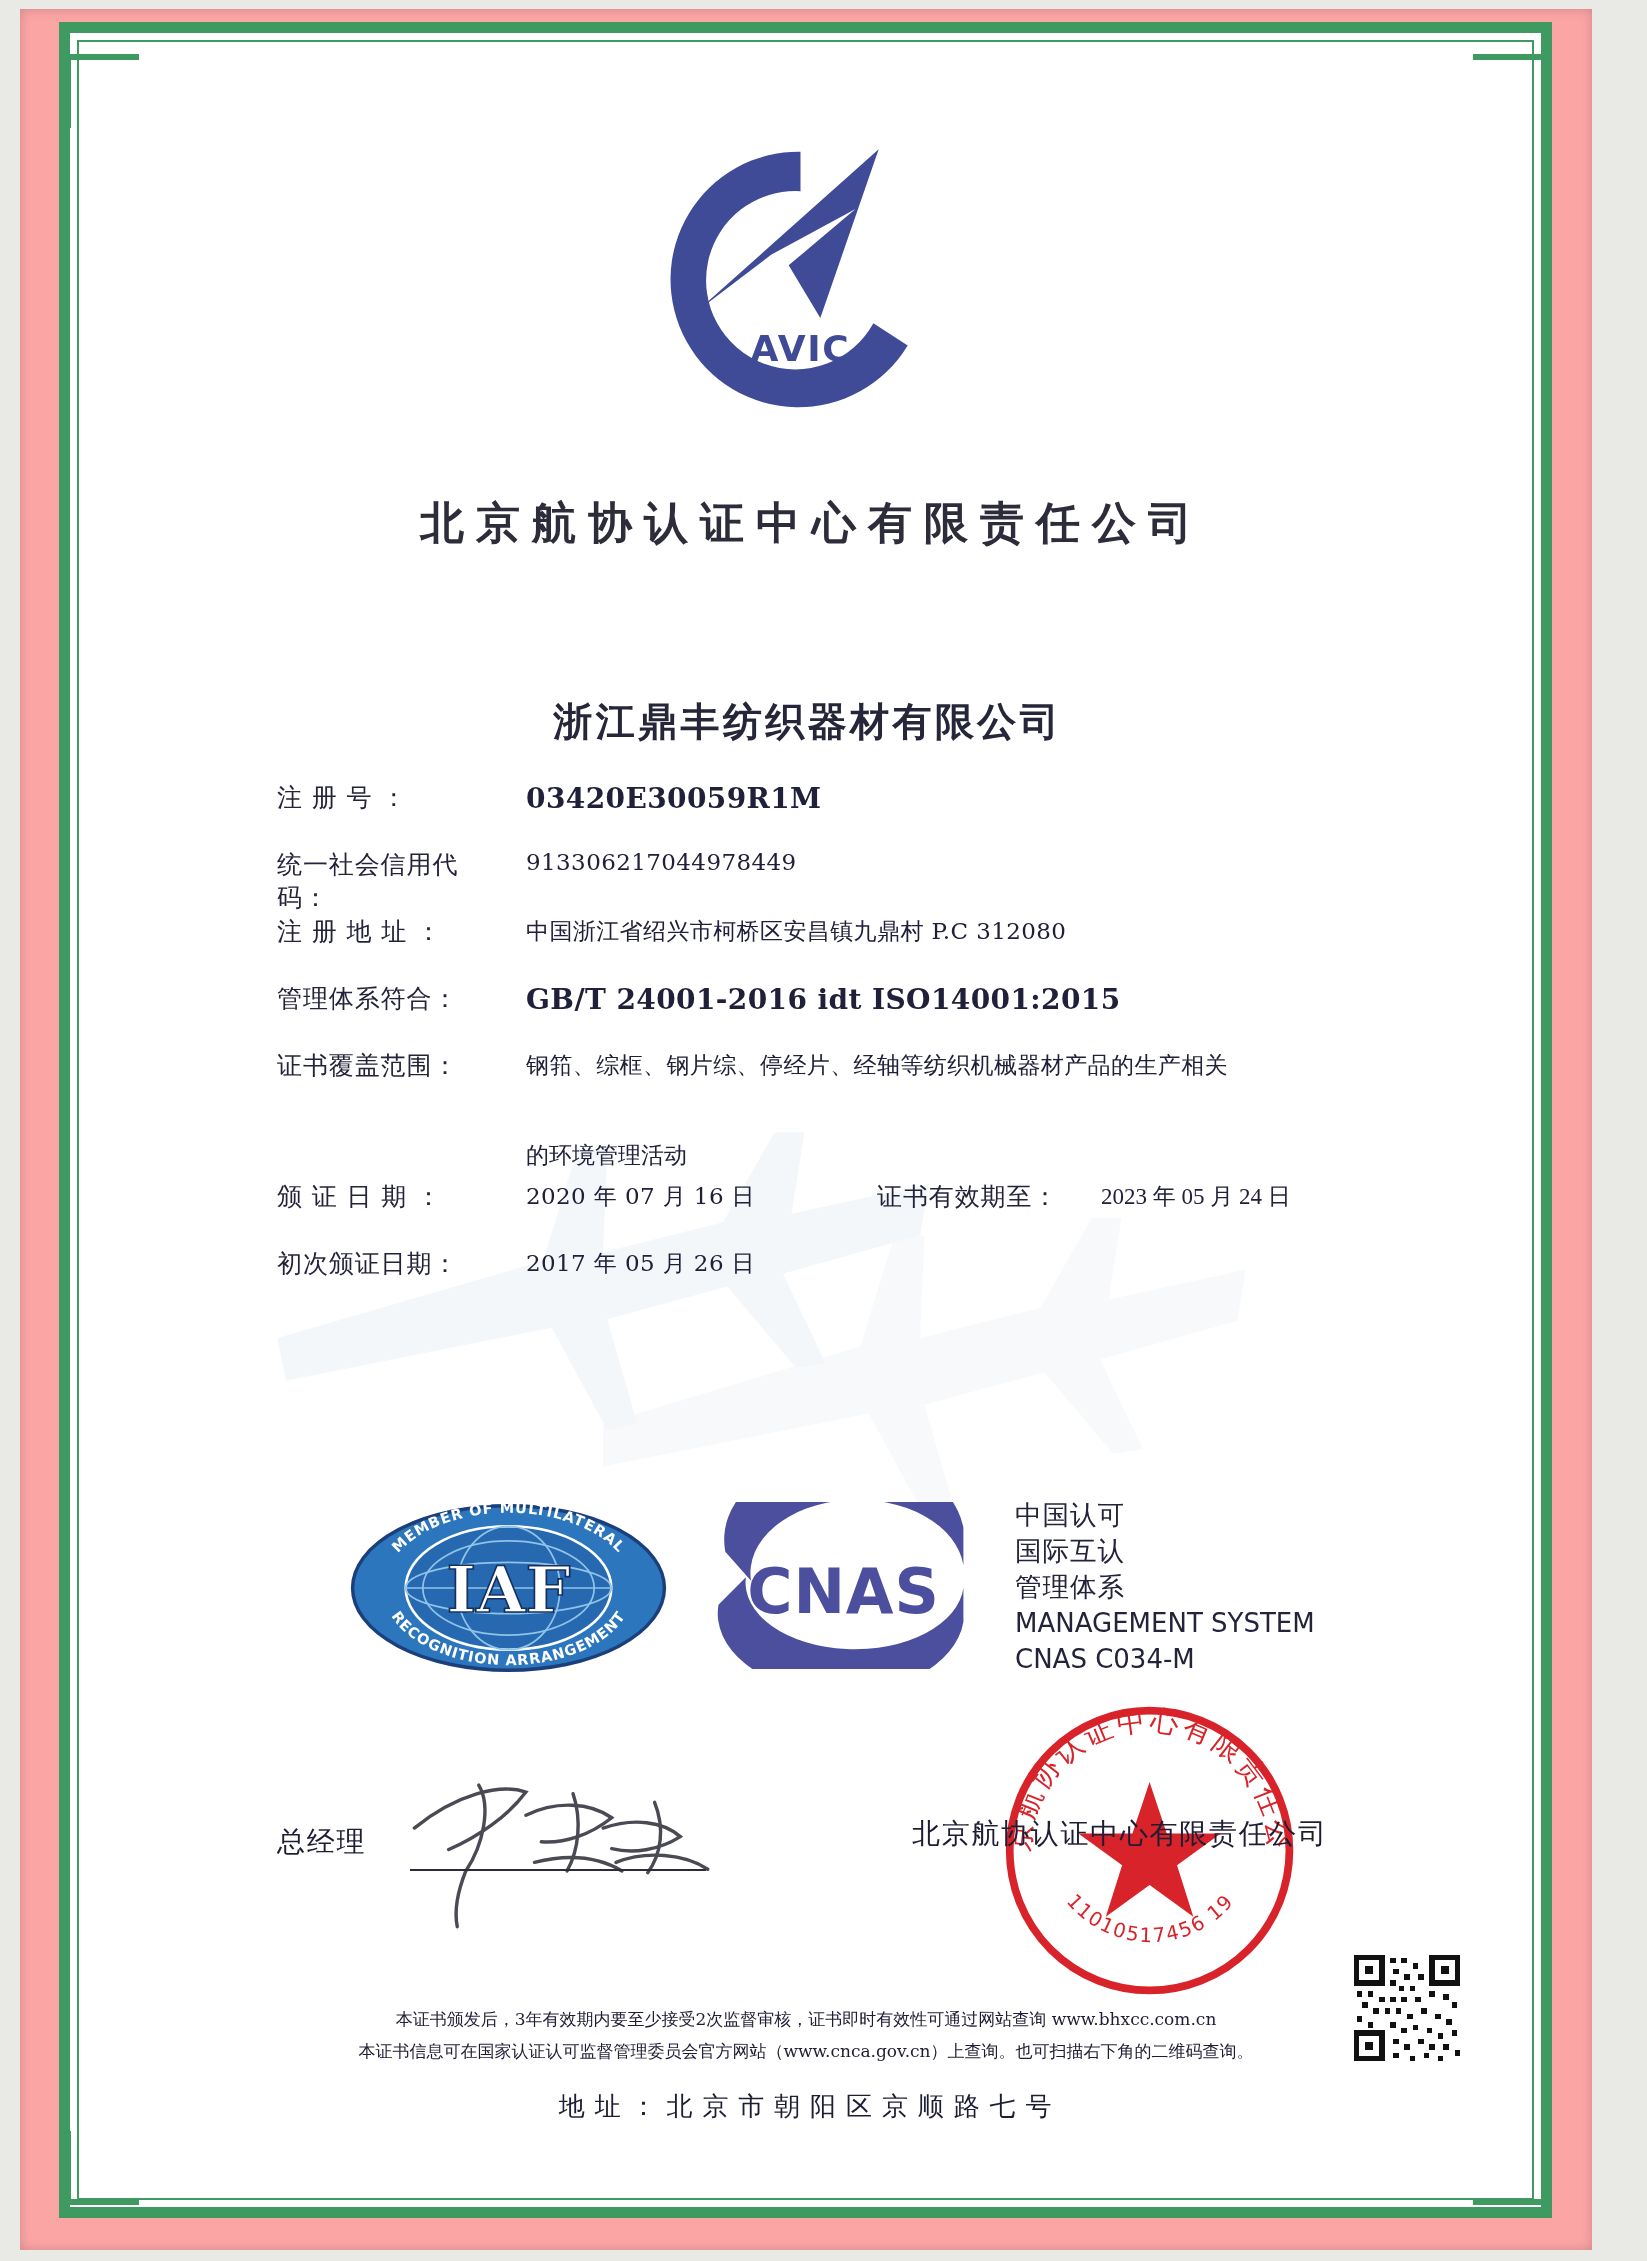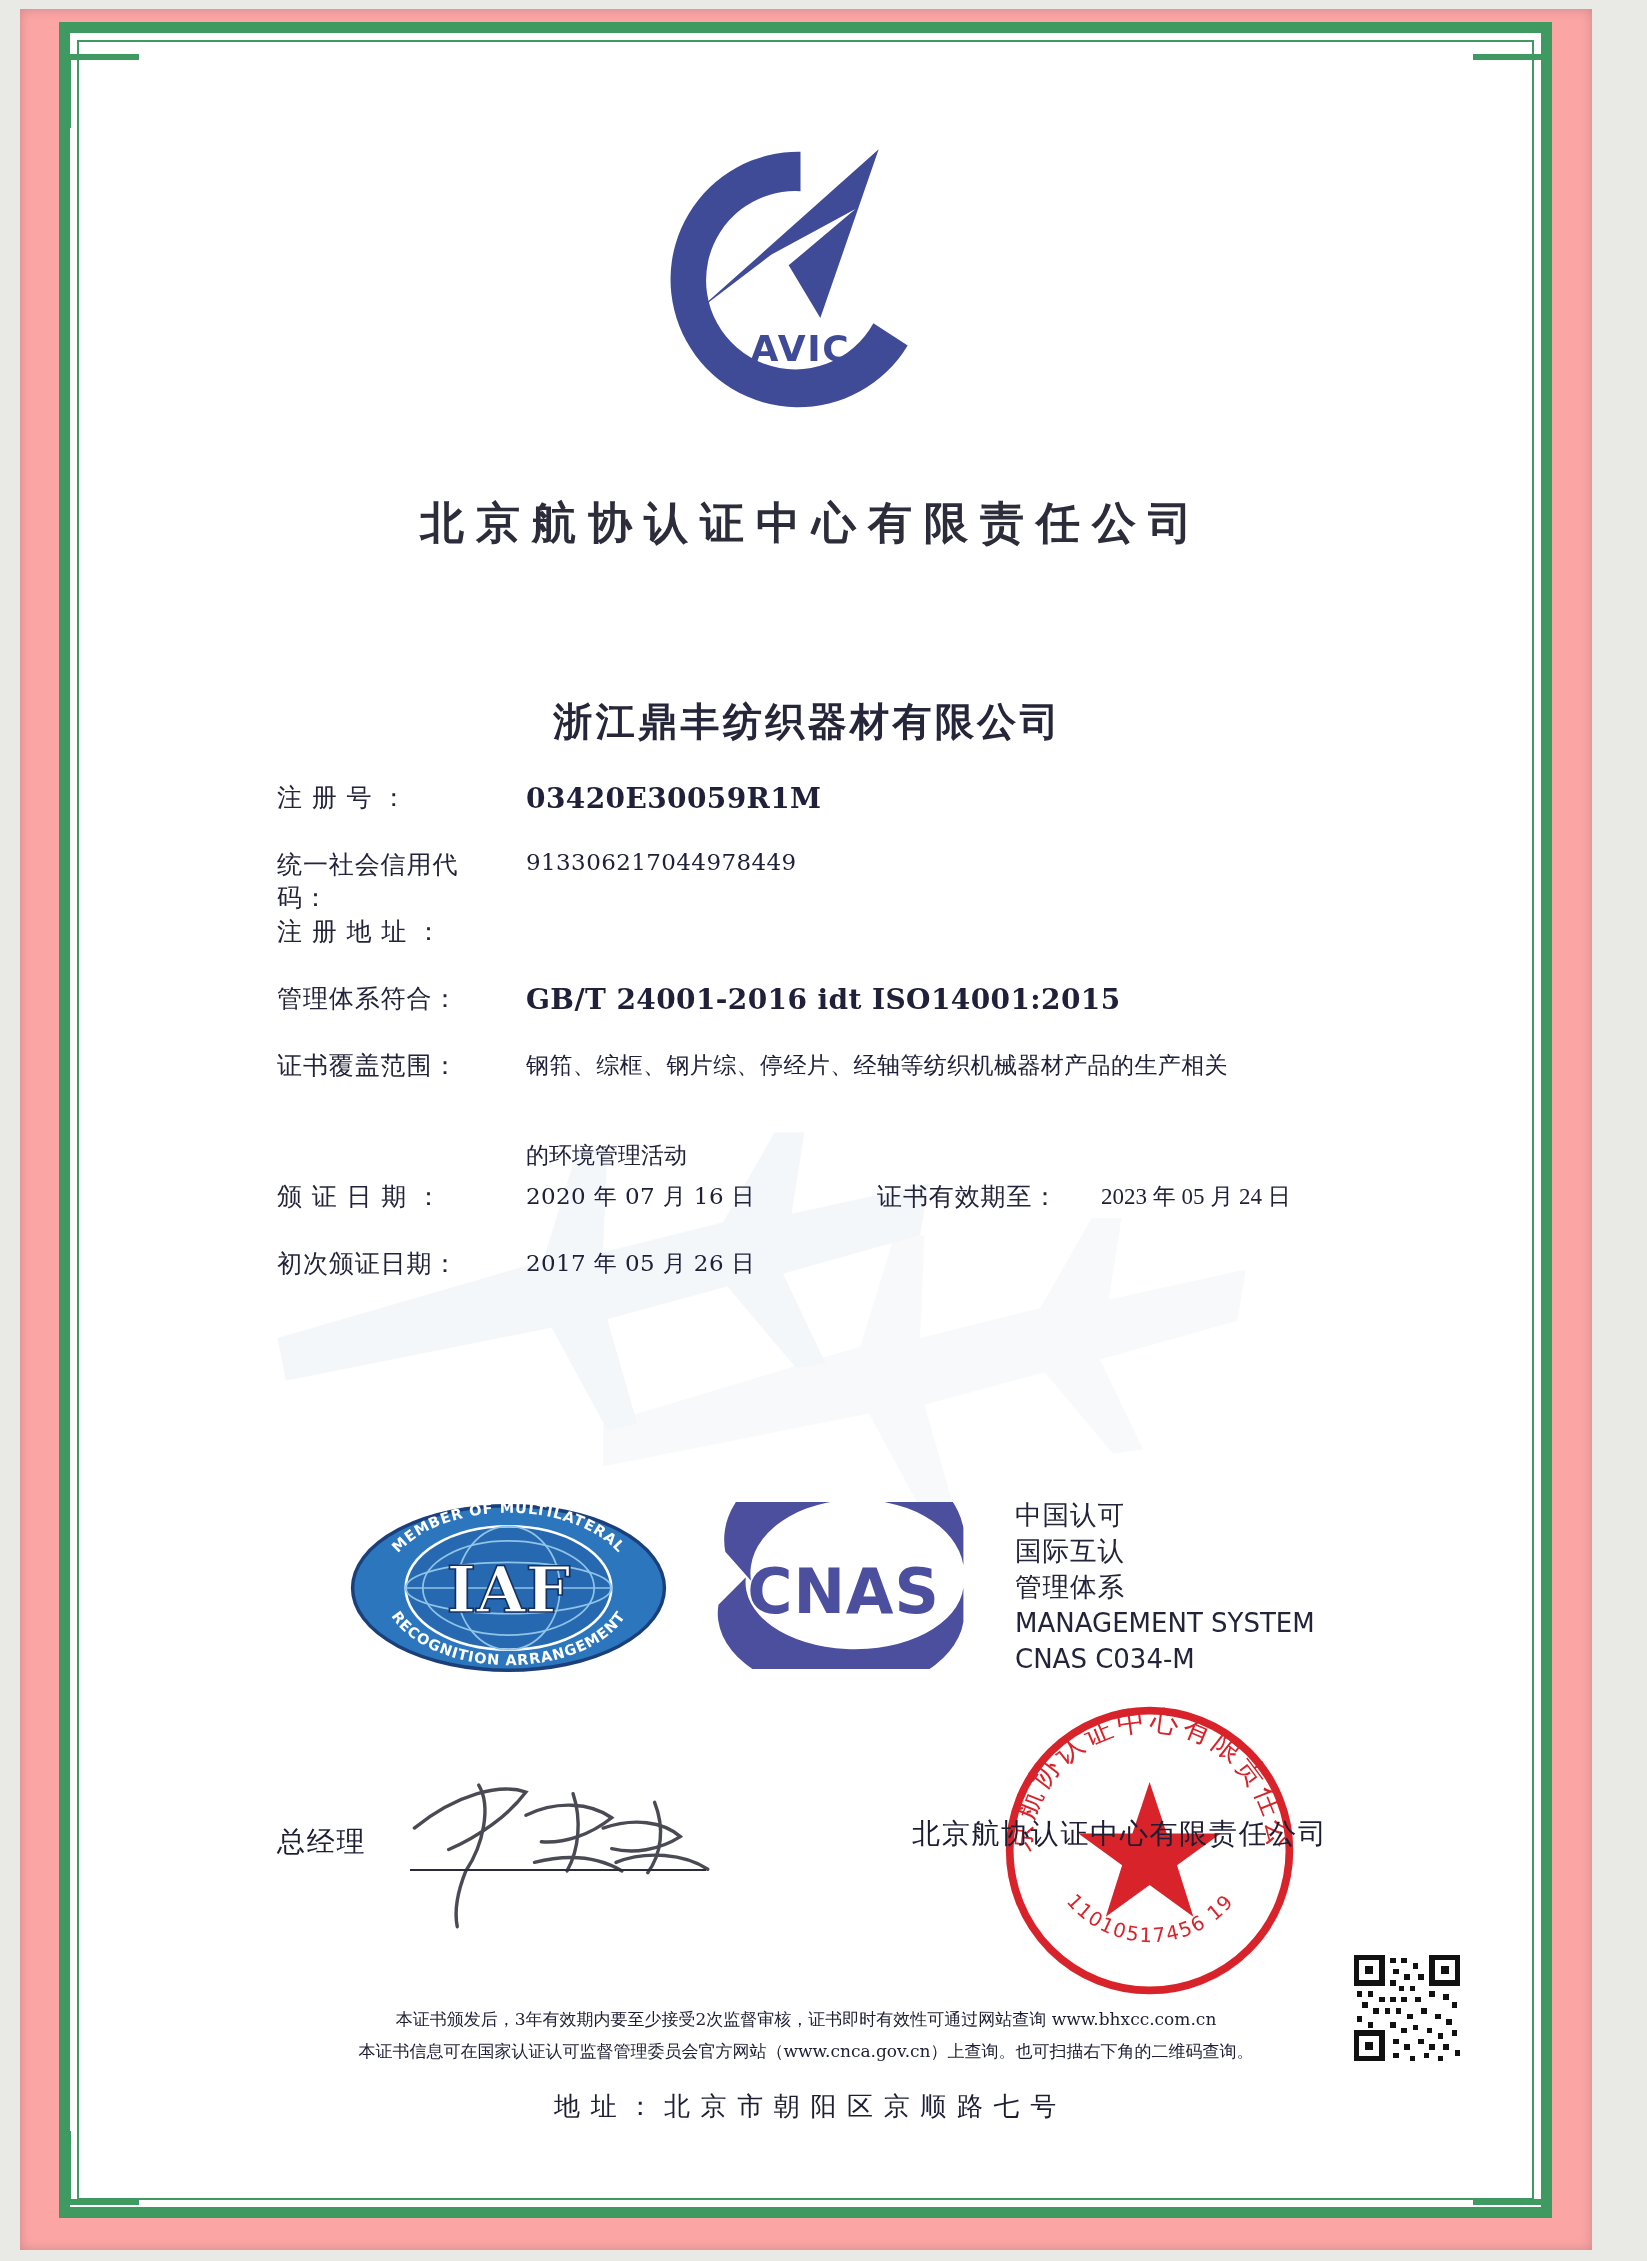--- a/index.html
+++ b/index.html
@@ -299,21 +299,21 @@
     font-family: "DejaVu Serif", serif;
   }
   .addr {
     position: absolute;
     left: 0;
     top: 2080px;
     width: 1572px;
     text-align: center;
     font-size: 26px;
     color: #1d1d33;
-    font-family: Liberation Sans, sans-serif;
+    font-family: Liberation Serif, serif;
     letter-spacing: 1.7px;
   }
 </style>
 </head>
 <body>
 
 <div class="page">
   <div class="sheet">
 
     <div class="green-frame">
@@ -349,20 +349,21 @@
           <div class="val bold">03420E30059R1M</div>
         </div>
 
         <div class="row">
           <div class="lbl">统一社会信用代码：</div>
           <div class="val">913306217044978449</div>
         </div>
 
         <div class="row">
           <div class="lbl">注 册 地 址 ：</div>
+          <div class="val">中国浙江省绍兴市柯桥区安昌镇九鼎村    P.C 312080</div>
         </div>
 
         <div class="row">
           <div class="lbl">管理体系符合：</div>
           <div class="val bold">GB/T 24001-2016 idt ISO14001:2015</div>
         </div>
 
         <div class="row" style="min-height:112px;">
           <div class="lbl">证书覆盖范围：</div>
           <div class="val">钢筘、综框、钢片综、停经片、经轴等纺织机械器材产品的生产相关</div>

